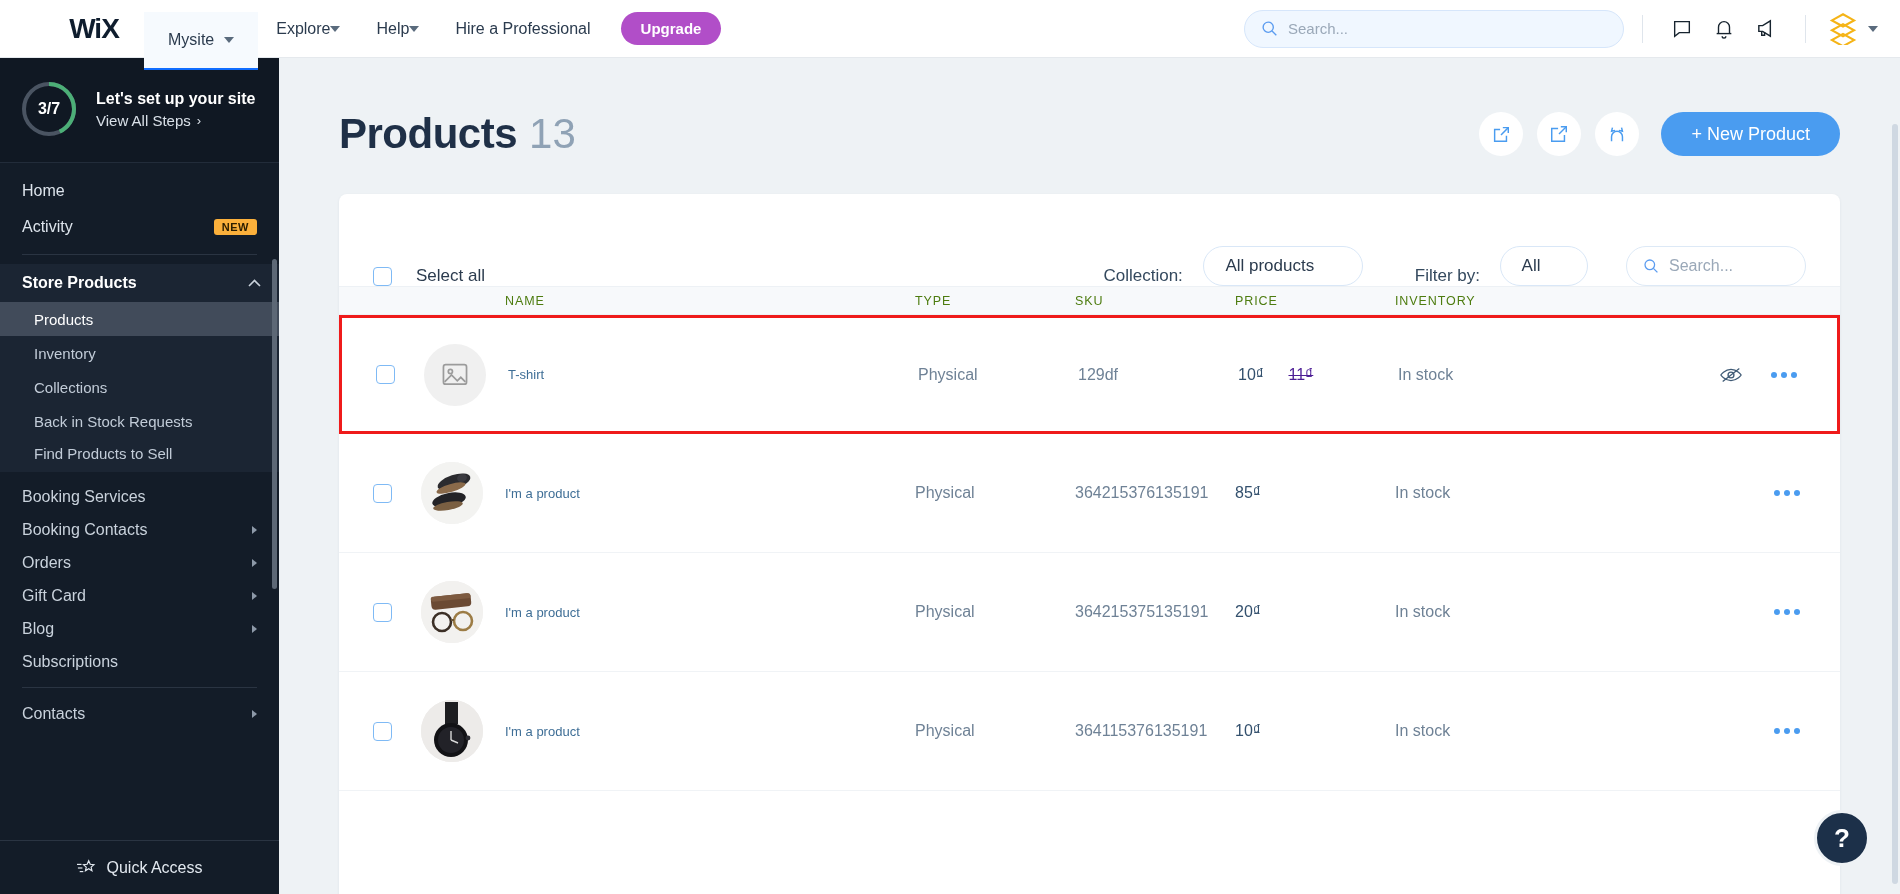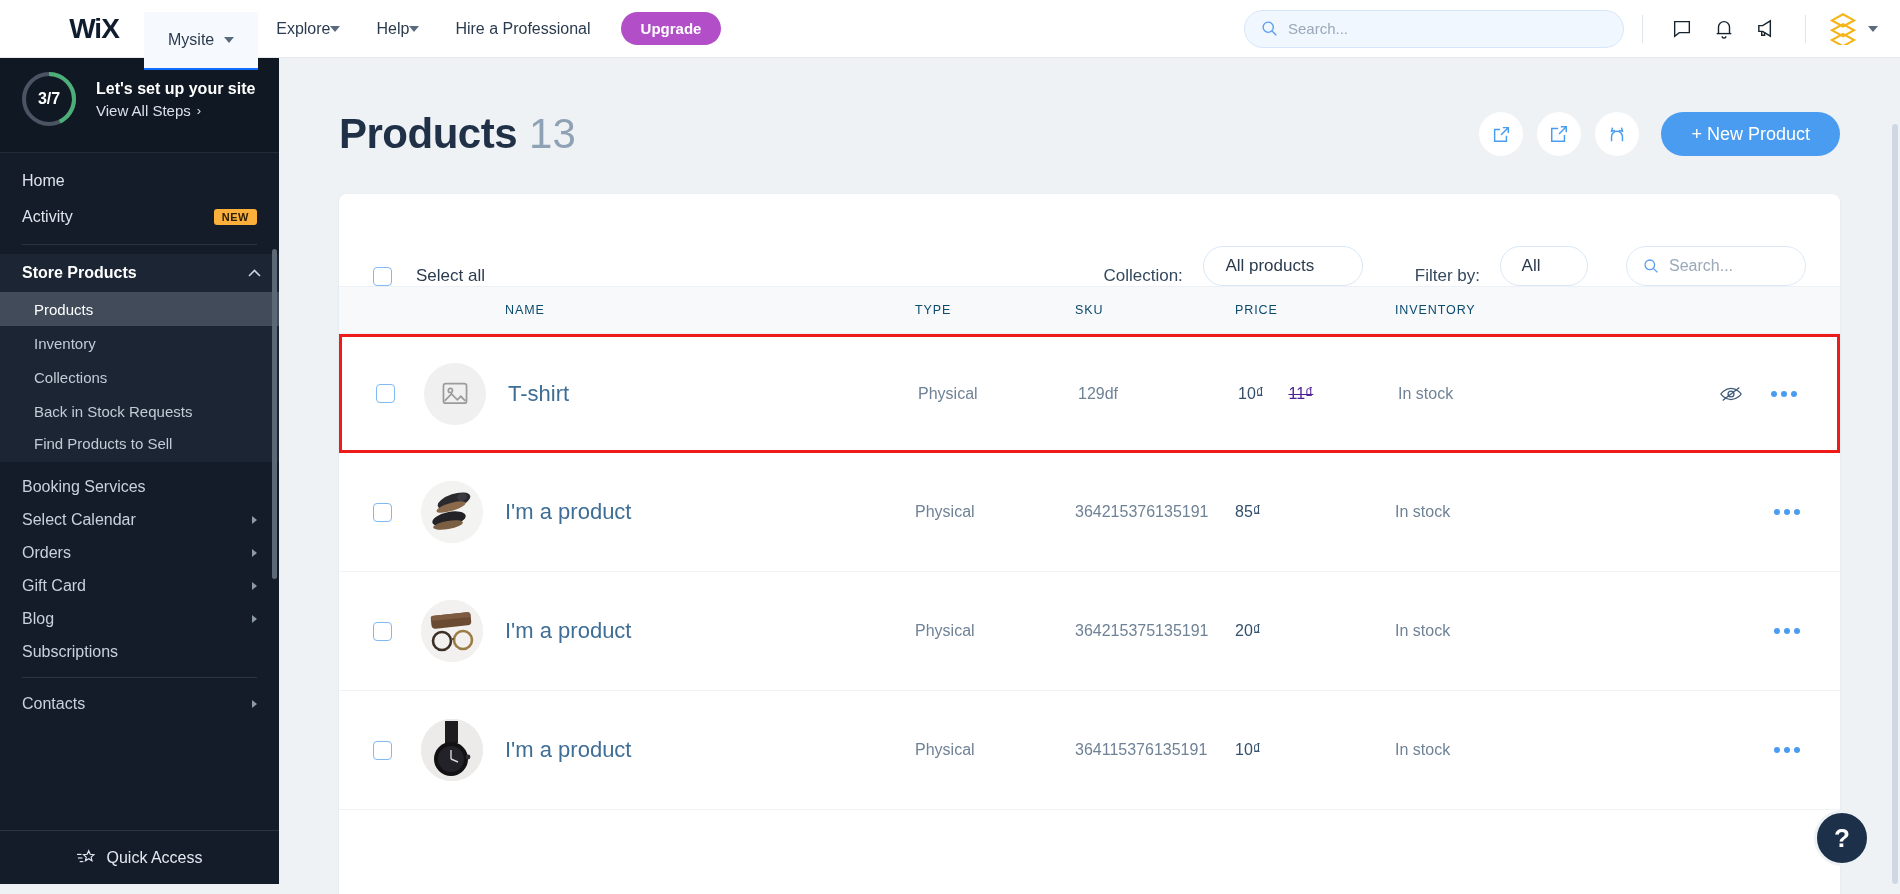--- a/index.html
+++ b/index.html
@@ -54,21 +54,21 @@
     display: flex; align-items: center; gap: 10px;
     padding: 0 16px;
   }
   .top-search .ph { font-size: 15px; color: #9aa8b8; }
   .divider-v { width: 1px; height: 28px; background: #dfe5ec; margin: 0 18px; }
   .ticon { width: 42px; height: 42px; display: flex; align-items: center; justify-content: center; }
   .acct { display: flex; align-items: center; gap: 10px; padding: 0 22px 0 4px; }
 
   
   .sidebar {
-    position: absolute; top: 48px; left: 0;
+    position: absolute; top: 58px; left: 0;
     width: 279px; height: 836px;
     background: #131c28;
     z-index: 30;
     display: flex; flex-direction: column; justify-content: space-between;
   }
   .setup-card {
     display: flex; align-items: center; gap: 16px;
     padding: 20px 18px 22px 18px;
     background: #101823;
     border-bottom: 1px solid #222c3a;
@@ -183,24 +183,24 @@
   .pill-chev { width: 0; height: 0; border-left: 5px solid transparent;
                border-right: 5px solid transparent; border-top: 6px solid #5f7near; border-top-color:#5f7489; }
   .mini-search {
     height: 40px; width: 180px; margin-left: 38px;
     border: 1px solid #dde9f6; border-radius: 20px;
     display: flex; align-items: center; gap: 10px; padding: 0 16px;
     font-size: 16px; color: #9aa8b8;
   }
 
   .thead {
-    height: 48px; background: #f7f9fb;
+    height: 29px; background: #f7f9fb;
     border-top: 1px solid #edf1f5; border-bottom: 1px solid #edf1f5;
     display: flex; align-items: center;
-    font-size: 12.5px; letter-spacing: .9px; color: #0c4a6e;
+    font-size: 12.5px; letter-spacing: .9px; color: #4d7c0f;
   }
   .row {
     height: 119px; display: flex; align-items: center;
     border-bottom: 1px solid #f0f3f6;
     position: relative;
   }
   .row.highlight { border: 3px solid #ef1b1b; border-left-width:3px; border-right-width:3px; }
 
   
   .c-check { width: 82px; padding-left: 34px; }
@@ -210,21 +210,21 @@
   .c-sku   { width: 160px; }
   .c-price { width: 160px; }
   .c-inv   { width: 300px; }
   .c-act   { flex: 1; display: flex; align-items: center; justify-content: flex-end; padding-right: 40px; gap: 28px; }
 
   .thumb {
     width: 62px; height: 62px; border-radius: 50%;
     background: #f0f0f0; overflow: hidden;
     display: flex; align-items: center; justify-content: center;
   }
-  .pname { font-size: 22px; color: #3e6e96; }
+  .pname { font-size: 13px; color: #3e6e96; }
   .ptype { font-size: 16px; color: #6f8296; }
   .psku  { font-size: 16px; color: #6f8296; }
   .pprice{ font-size: 16px; color: #33506d; }
   .pprice .old { color: #4c1d95; text-decoration: line-through; margin-left: 20px; }
   .pinv  { font-size: 16px; color: #6f8296; }
   .dots { display: flex; gap: 4px; }
   .dots i { width: 6px; height: 6px; border-radius: 50%; background: #4a9cf0; display: block; }
 
   .help-btn {
     position: absolute; right: 30px; bottom: 28px;
@@ -362,21 +362,21 @@
         <span>Find Products to Sell</span>
       </div>
     </div>
 
     <div style="height:8px"></div>
 
     <div class="sb-item" style="height:33px">
       <span class="lbl">Booking Services</span>
     </div>
     <div class="sb-item" style="height:33px">
-      <span class="lbl">Select Calendar</span>
+      <span class="lbl">Booking Contacts</span>
       <span class="mini-chev"></span>
     </div>
     <div class="sb-item" style="height:33px">
       <span class="lbl">Orders</span>
       <span class="mini-chev"></span>
     </div>
     <div class="sb-item" style="height:33px">
       <span class="lbl">Gift Card</span>
       <span class="mini-chev"></span>
     </div>

